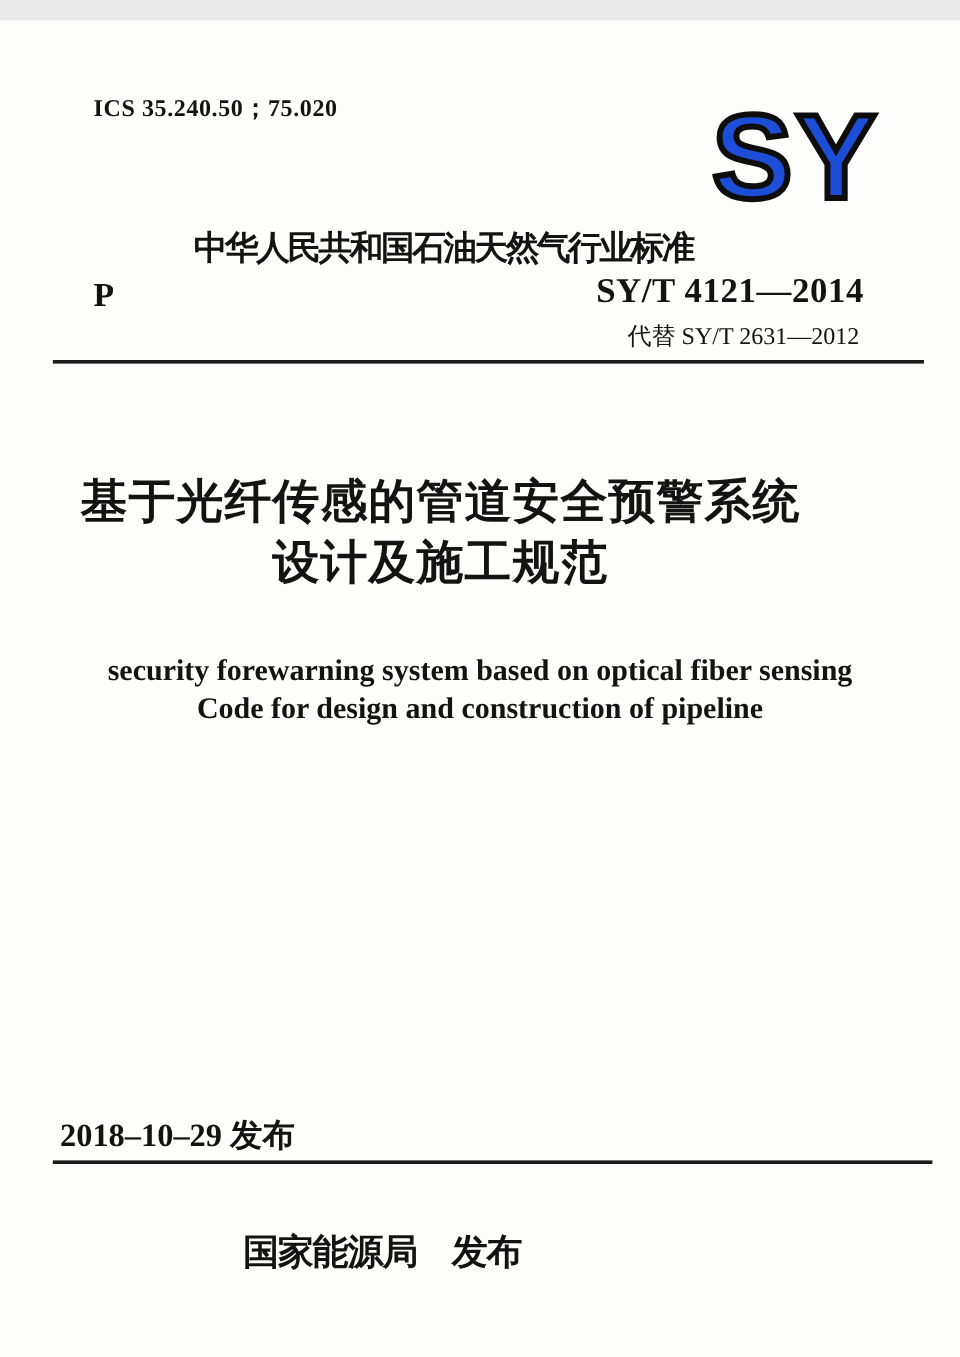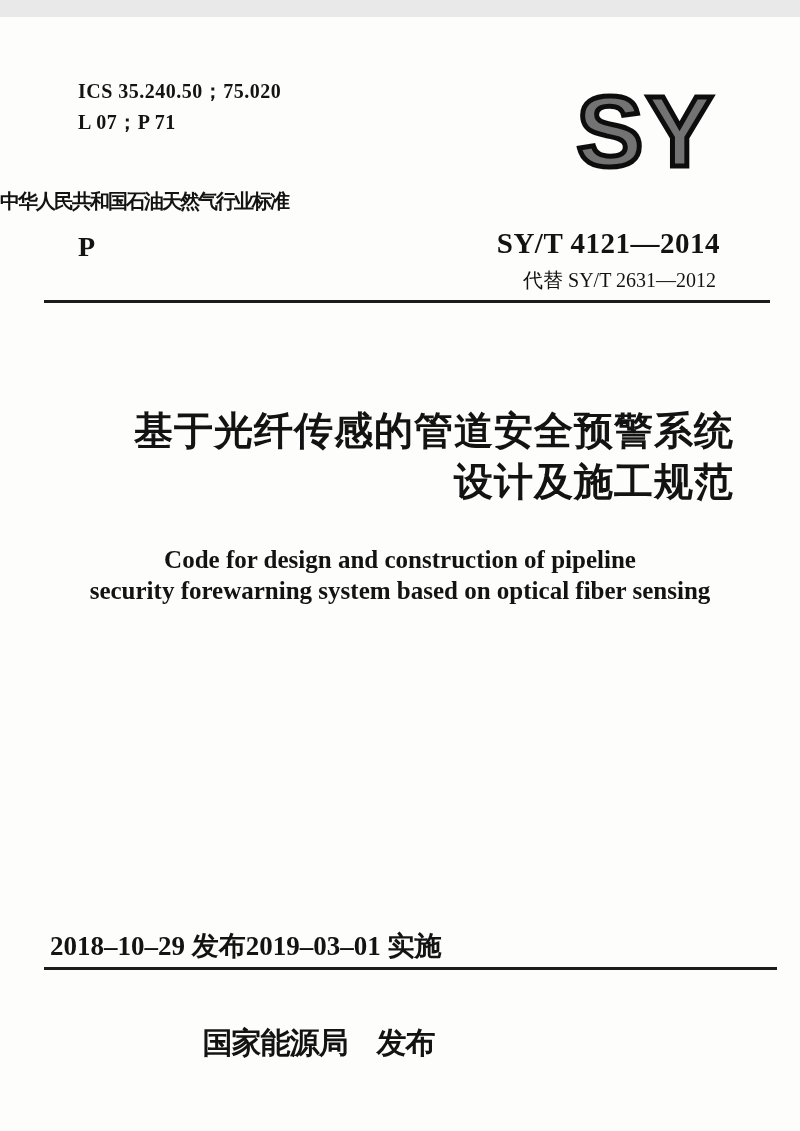--- a/index.html
+++ b/index.html
@@ -29,37 +29,38 @@
     font-weight: bold;
     line-height: 31px;
     letter-spacing: 0.5px;
     white-space: nowrap;
   }
 
   
   .sy-logo {
     position: absolute;
     top: 62px;
-    right: 84px;
+    right: 67px;
     font-size: 100px;
     line-height: 104px;
     font-weight: bold;
     letter-spacing: 3px;
     -webkit-text-stroke: 5px #0d0d0d;
-    color: #737373;
+    color: #1d4ed8;
     white-space: nowrap;
   }
 
   
   .industry-line {
     position: absolute;
     left: 0;
     top: 171px;
     width: 739px;
-    font-size: 20px;
+    text-align: center;
+    font-size: 28px;
     font-weight: bold;
     letter-spacing: -2px;
     white-space: nowrap;
   }
 
   .category-letter {
     position: absolute;
     left: 78px;
     top: 214px;
     font-size: 28px;
@@ -89,23 +90,23 @@
     height: 3px;
     background: #1c1c1c;
   }
   .rule-top    { left: 44px; top: 283px; width: 726px; }
   .rule-bottom { left: 44px; top: 950px; width: 733px; }
 
   
   .cn-title {
     position: absolute;
     left: 0;
-    top: 388px;
+    top: 376px;
     width: 734px;
-    text-align: right;
+    text-align: center;
     font-size: 39px;
     font-weight: bold;
     line-height: 51px;
     letter-spacing: 1px;
     white-space: nowrap;
   }
 
   
   .en-title {
     position: absolute;
@@ -144,47 +145,45 @@
     white-space: nowrap;
   }
 </style>
 </head>
 <body>
 
 <div class="page">
 
   <div class="meta-block serif">
     <div>ICS 35.240.50；75.020</div>
-    <div>L 07；P 71</div>
   </div>
 
   <div class="sy-logo sans">SY</div>
 
   <div class="industry-line sans">中华人民共和国石油天然气行业标准</div>
 
   <div class="category-letter serif">P</div>
 
   <div class="std-number serif">SY/T 4121—2014</div>
 
   <div class="replaces-note serif">代替 SY/T 2631—2012</div>
 
   <div class="rule rule-top"></div>
 
   <div class="cn-title sans">
     <div>基于光纤传感的管道安全预警系统</div>
     <div>设计及施工规范</div>
   </div>
 
   <div class="en-title serif">
+    <div>security forewarning system based on optical fiber sensing</div>
     <div>Code for design and construction of pipeline</div>
-    <div>security forewarning system based on optical fiber sensing</div>
   </div>
 
   <div class="date-row serif">
     <span>2018–10–29 发布</span>
-    <span>2019–03–01 实施</span>
   </div>
 
   <div class="rule rule-bottom"></div>
 
   <div class="publisher sans">国家能源局　发布</div>
 
 </div>
 
 </body></html>

